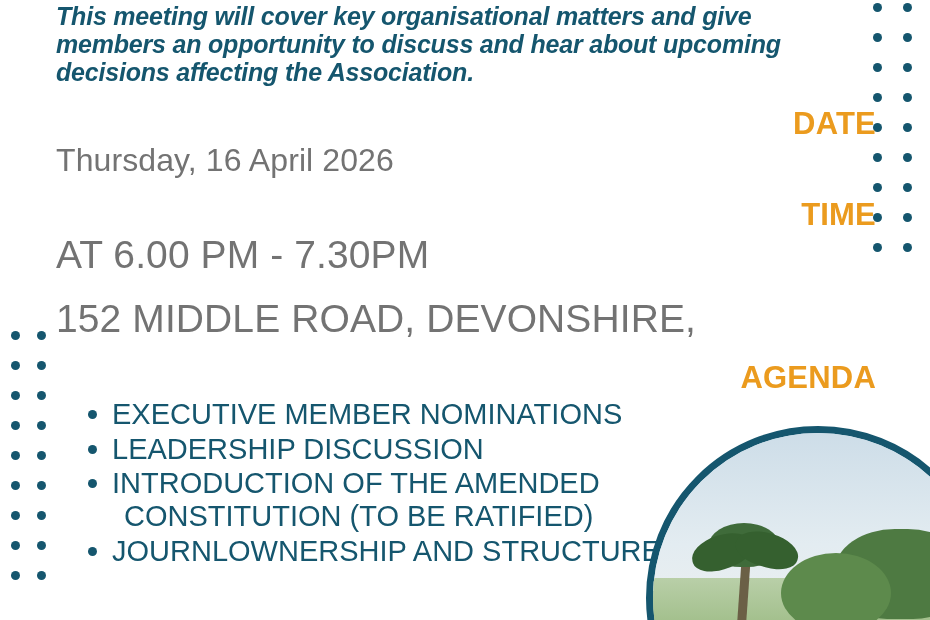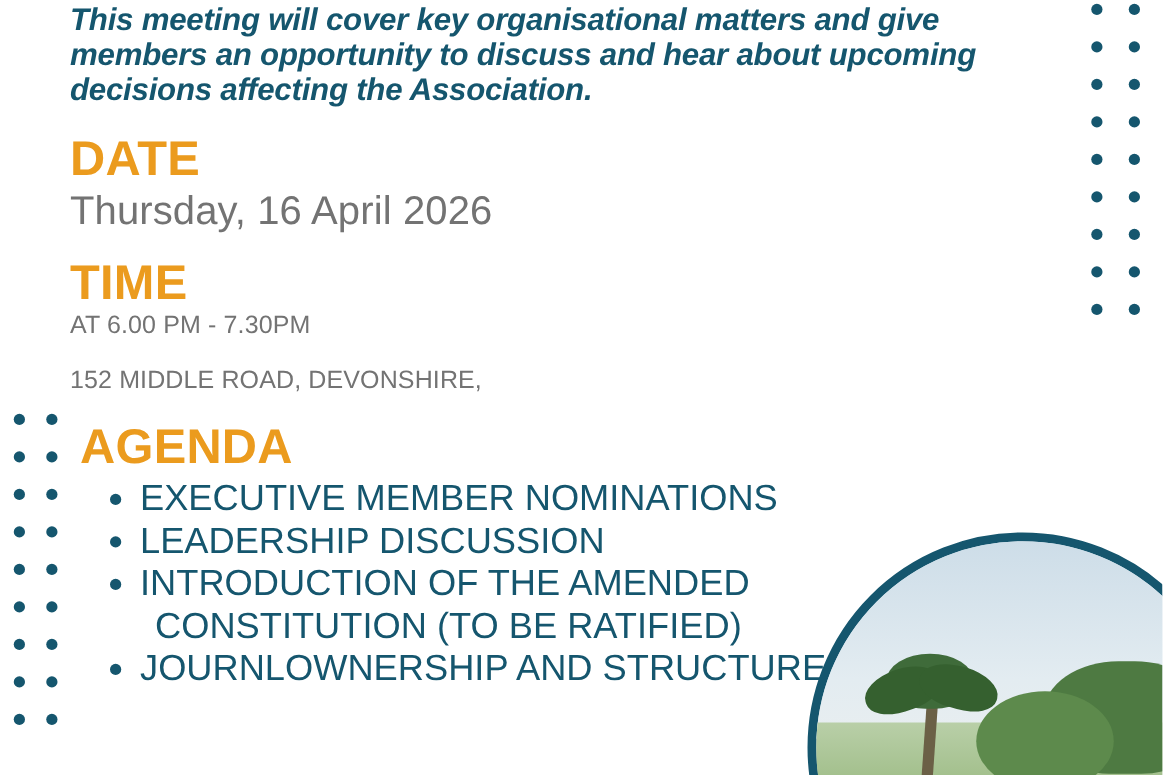--- a/index.html
+++ b/index.html
@@ -70,38 +70,39 @@
     margin: 2px 0 0 0;
   }
 
   .section {
     margin-top: 22px;
   }
 
   .heading {
     color: #eb9b1e;
     font-weight: bold;
-    font-size: 39px;
+    font-size: 31px;
     letter-spacing: 0.2px;
     line-height: 1.05;
     margin: 0 0 2px 0;
+    text-align: right;
   }
   .heading.indent {
     margin-left: 8px;
   }
 
   .line {
     color: #737373;
     font-size: 31px;
     line-height: 1.08;
     margin: 0;
     letter-spacing: 0.1px;
   }
   .line.caps {
-    font-size: 20px;
+    font-size: 39px;
   }
 
   .date-line {
     font-size: 32px;
   }
 
   ul.agenda {
     margin: 4px 0 0 0;
     padding-left: 56px;
     list-style: none;

